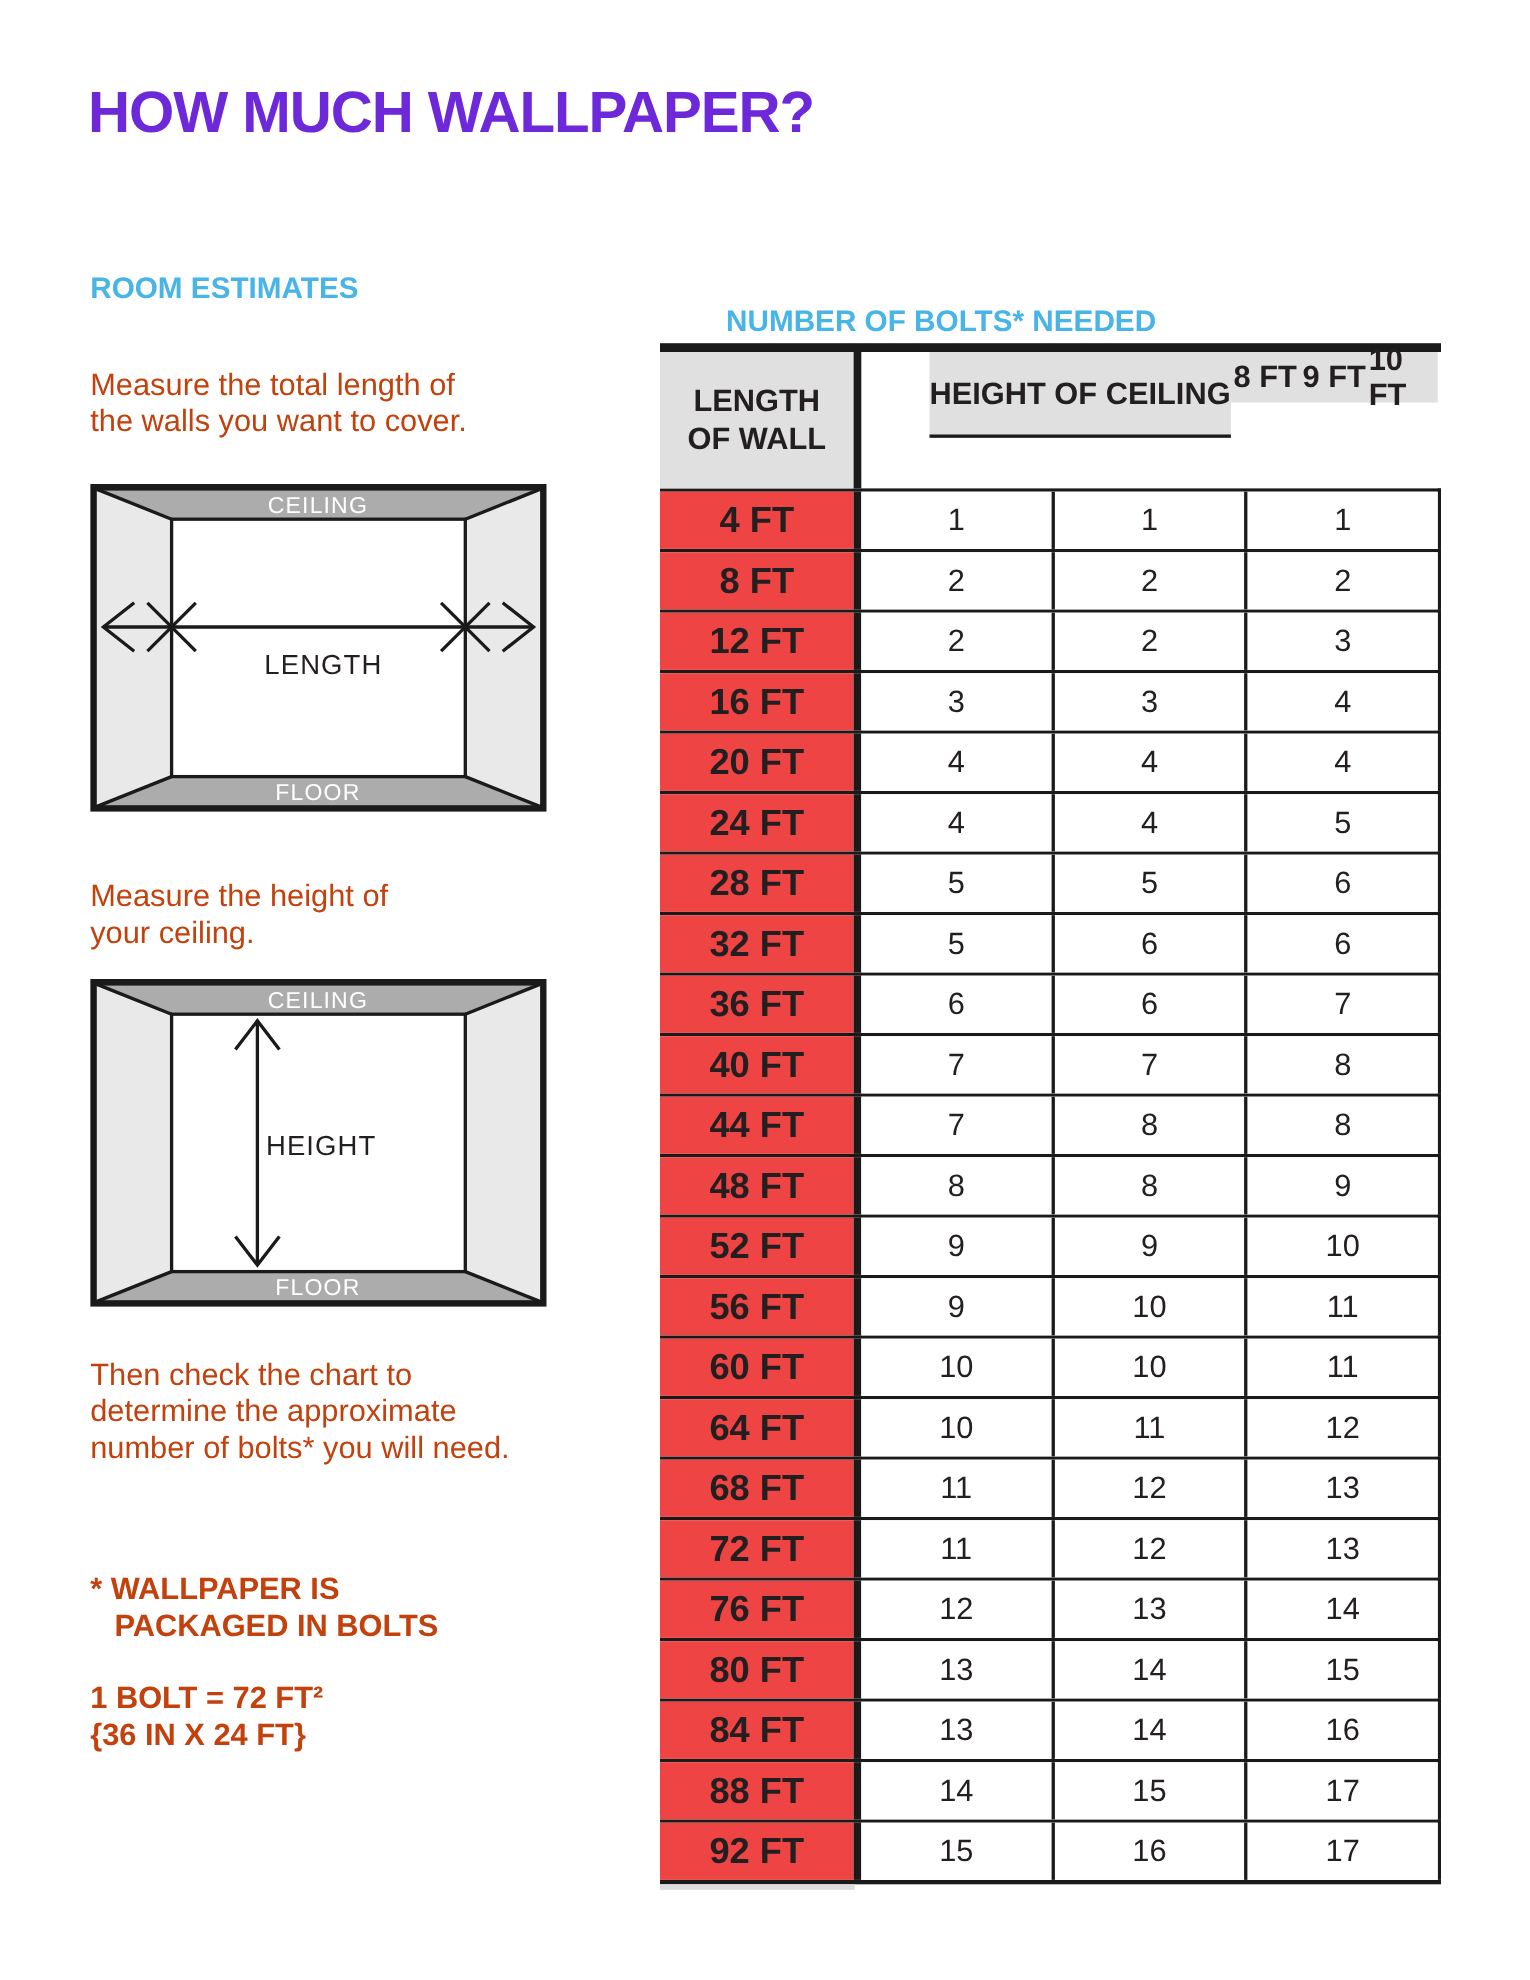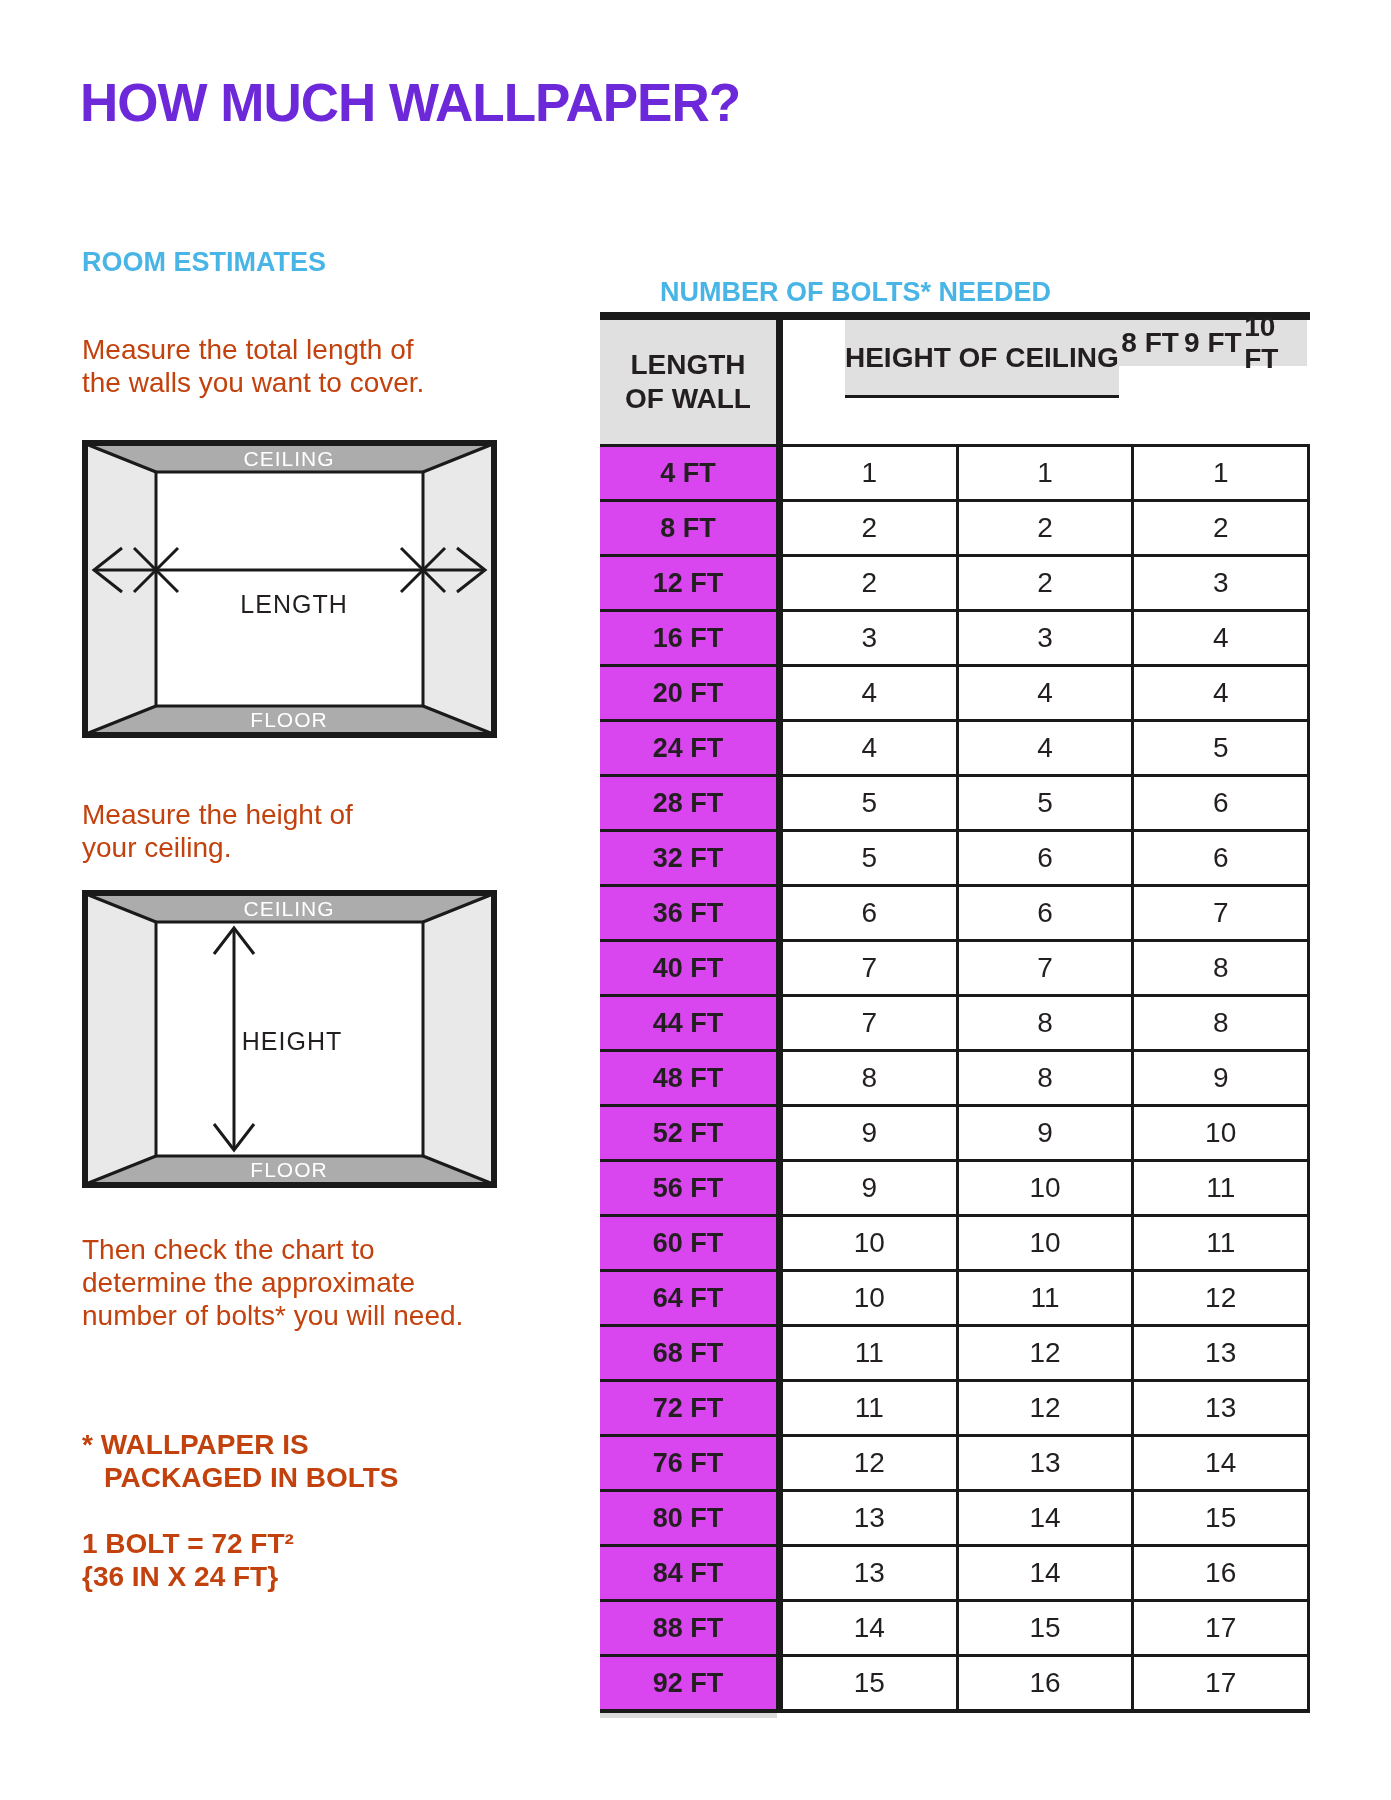--- a/index.html
+++ b/index.html
@@ -29,22 +29,22 @@
   .thead{display:flex;width:100%;}
   .corner{width:176px;height:124px;background:#e0e0e0;display:flex;flex-direction:column;
           justify-content:center;align-items:center;font-weight:bold;font-size:28px;line-height:34px;}
   .vdiv{width:7px;background:#1a1a1a;align-self:stretch;flex:0 0 7px;}
   .head-right{flex:1;display:flex;flex-direction:row;border-right:3px solid transparent;justify-content:flex-end;}
   .group-head{height:75px;background:#e0e0e0;border-bottom:3px solid #1a1a1a;display:flex;
               align-items:center;justify-content:center;font-weight:bold;font-size:28px;}
   .sub-head{height:46px;background:#e0e0e0;display:flex;}
   .col-label{flex:1;display:flex;align-items:center;justify-content:center;font-weight:bold;font-size:28px;}
   .trow{display:flex;height:55px;border-top:3px solid #1a1a1a;border-right:3px solid #1a1a1a;width:100%;}
-  .label-cell{width:176px;flex:0 0 176px;background:#d946ef;display:flex;align-items:center;
-              justify-content:center;font-weight:bold;font-size:27px;}
+  .label-cell{width:176px;flex:0 0 176px;background:#ef4444;display:flex;align-items:center;
+              justify-content:center;font-weight:bold;font-size:33px;}
   .val-cell{flex:1;background:#fff;display:flex;align-items:center;justify-content:center;font-size:28px;}
   .val-cell + .val-cell{border-left:3px solid #1a1a1a;}
   #table-shadow{left:600px;top:1713px;width:177px;height:5px;background:#dcdcdc;}
   
   .room-label{fill:#ffffff;font-size:21px;letter-spacing:1px;font-family:"Liberation Sans","DejaVu Sans",sans-serif;}
   .measure-label{fill:#231f20;font-size:25px;letter-spacing:1px;font-family:"Liberation Sans","DejaVu Sans",sans-serif;}
 </style>
 </head>
 <body>
 

